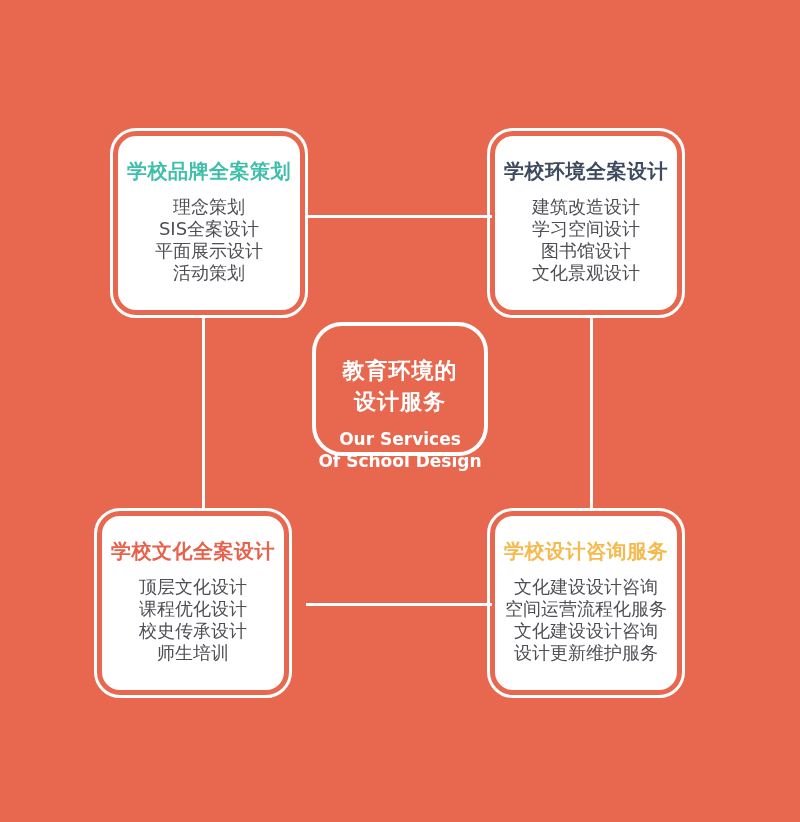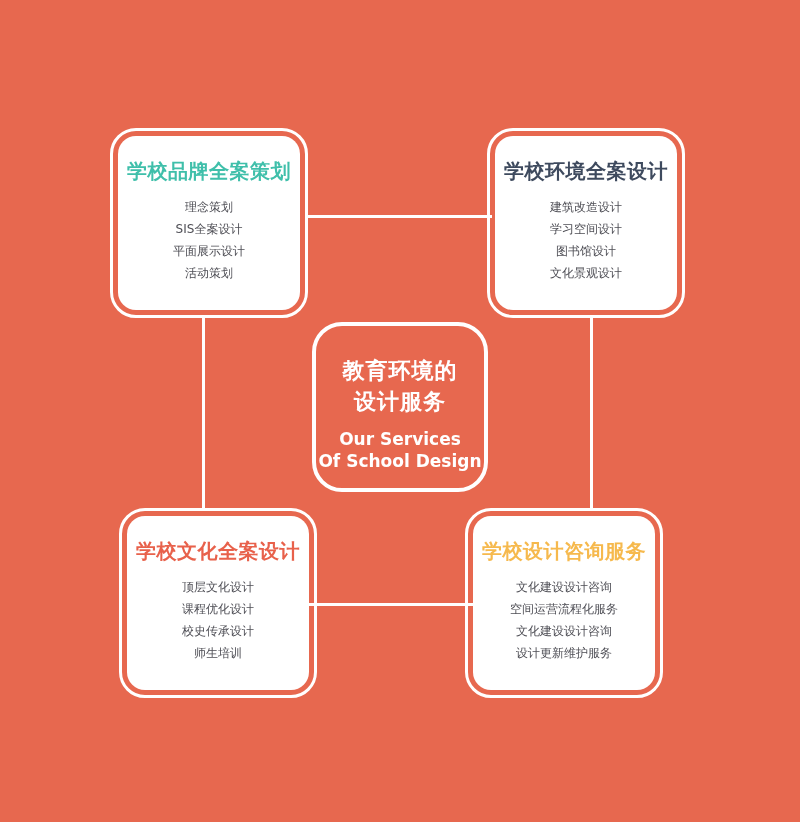--- a/index.html
+++ b/index.html
@@ -33,52 +33,52 @@
     position: absolute;
     width: 198px;
     height: 190px;
     border: 3px solid #FFFFFF;
     border-radius: 26px;
     box-sizing: border-box;
     z-index: 2;
   }
   .pos-tl { left: 110px; top: 128px; padding-left: 44px; }
   .pos-tr { left: 487px; top: 128px; font-family: Liberation Serif, serif; }
-  .pos-bl { left: 119px; top: 508px; }
-  .pos-br { left: 465px; top: 508px; }
+  .pos-bl { left: 94px; top: 508px; }
+  .pos-br { left: 487px; top: 508px; }
 
   .node-inner {
     position: absolute;
     left: 5px; top: 5px; right: 5px; bottom: 5px;
     background: #FFFFFF;
     border-radius: 18px;
     text-align: center;
     padding-top: 23px;
     box-sizing: border-box;
   }
   .node-title {
     font-size: 20px;
     font-weight: bold;
     line-height: 24px;
     letter-spacing: 0.5px;
     margin-bottom: 13px;
   }
   .node-item {
-    font-size: 12px;
+    font-size: 18px;
     line-height: 22px;
     color: #4E4E55;
   }
 
   
   .center-node {
     position: absolute;
     left: 312px;
     top: 322px;
     width: 176px;
-    height: 170px;
+    height: 134px;
     border: 4px solid #FFFFFF;
     border-radius: 30px;
     box-sizing: border-box;
     text-align: center;
     color: #FFFFFF;
     padding-top: 29px;
     z-index: 2;
   }
   .center-title {
     font-size: 22px;

